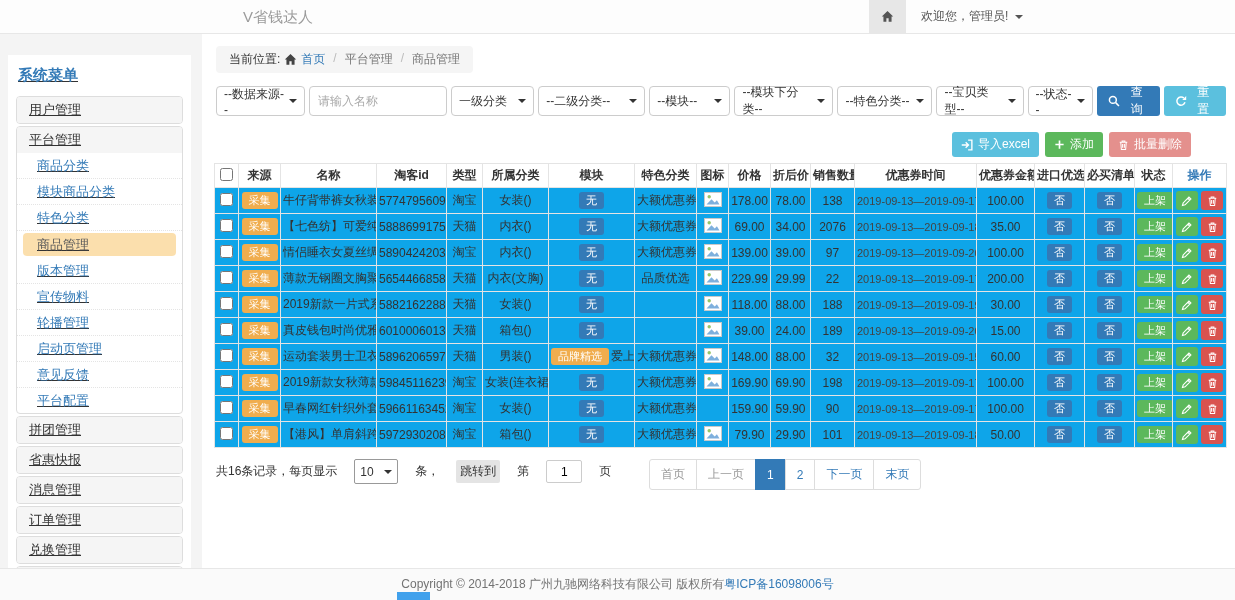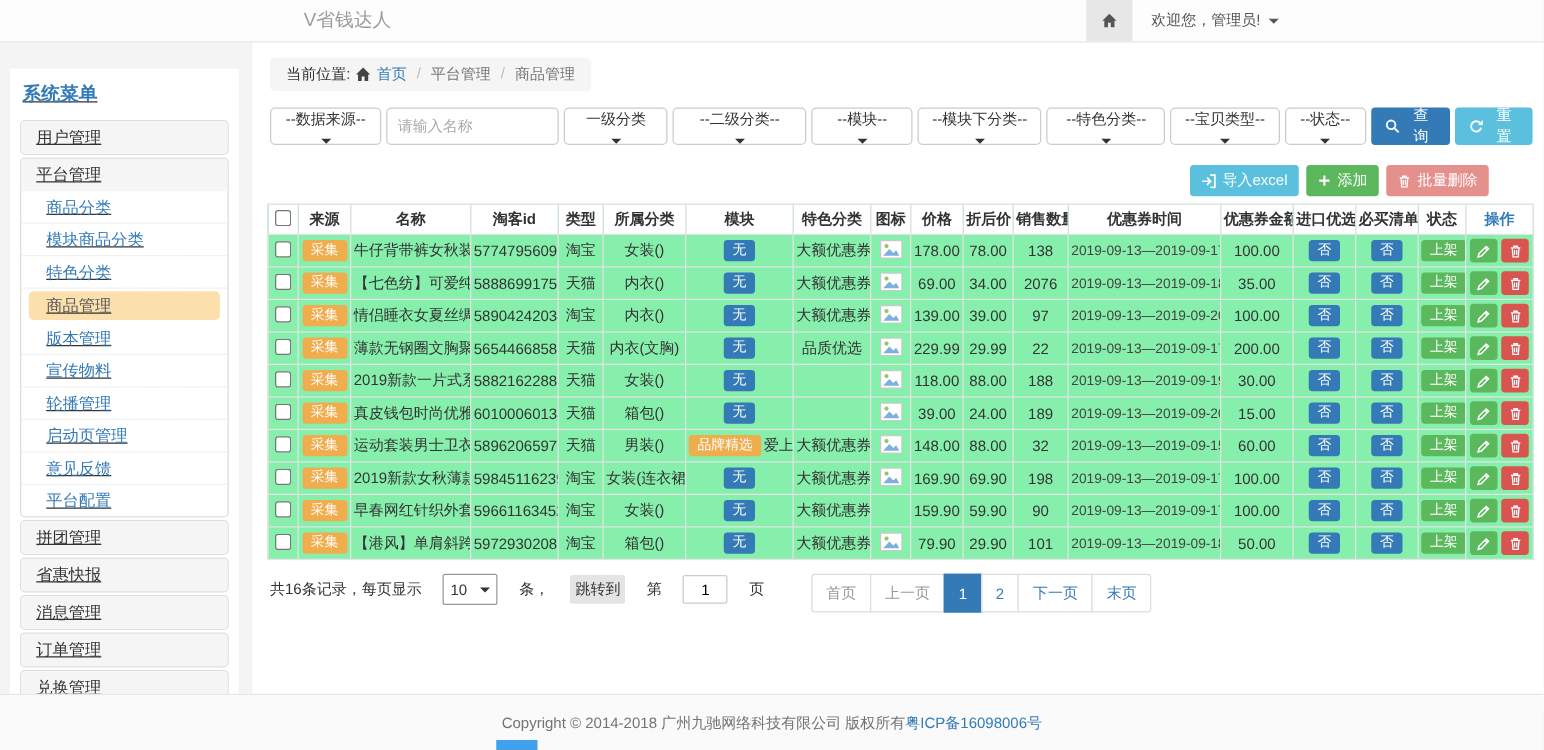--- a/index.html
+++ b/index.html
@@ -42,41 +42,41 @@
   .breadcrumb { display:inline-flex; align-items:flex-start; background:#f5f5f5; border-radius:4px;
                 padding:5px 13px; margin:6px 0 13px 2px; color:#333; gap:4px; }
   .breadcrumb .home-link { color:#337ab7; display:inline-flex; align-items:center; gap:4px; cursor:pointer; }
   .breadcrumb .bc-home-icon { color:#444; }
   .breadcrumb .sep { color:#bbb; padding:0 4px; }
   .breadcrumb .crumb { color:#777; }
 
   
   .filter-row { display:flex; align-items:center; gap:4px; margin-left:2px; margin-bottom:16px; }
   .fselect { height:30px; border:1px solid #ccc; border-radius:4px; background:#fff; cursor:pointer;
-             display:flex; align-items:center; justify-content:space-between; padding:0 7px; gap:5px;flex-direction:column; }
+             display:flex; align-items:center; justify-content:space-between; padding:0 7px; gap:5px; }
   .fselect .caret { border-top-color:#333; }
   .finput { height:30px; width:138px; border:1px solid #ccc; border-radius:4px; padding:0 8px;
             font-family:inherit; font-size:12px; color:#333; }
   .finput::placeholder { color:#aaa; }
 
   .btn { border:none; border-radius:3px; color:#fff; cursor:pointer; font-size:12px;
          font-family:inherit; display:inline-flex; align-items:center; gap:5px; justify-content:center; }
   .btn-primary { background:#337ab7; }
   .btn-info    { background:#5bc0de; }
   .btn-success { background:#5cb85c; }
   .btn-danger  { background:#d9534f; }
   .btn-danger-light { background:#e4908d; }
   .filter-row .btn { height:30px; padding:0 11px; }
 
   
   .toolbar { display:flex; justify-content:flex-end; gap:6px; margin:0 35px 6px 0; }
   .toolbar .btn { height:25px; padding:0 9px; }
 
   
-  table { width:1012px; border-collapse:collapse; table-layout:fixed; background:#86efac; }
+  table { width:1012px; border-collapse:collapse; table-layout:fixed; background:#0ea5e9; }
   th,td { border:1px solid #e4e4e4; text-align:center; padding:3px 2px; height:26px;
           white-space:nowrap; overflow:hidden; }
   th { font-weight:bold; color:#333; background:#fff; height:24px; }
   th.op-col { color:#337ab7; }
   td.time-cell { font-size:11px; color:#444; }
   .chip { display:inline-block; padding:2px 7px; border-radius:3px; color:#fff; font-size:11px; line-height:13px; }
   .chip-orange { background:#f0ad4e; }
   .chip-blue   { background:#337ab7; cursor:pointer; }
   .chip-green  { background:#5cb85c; cursor:pointer; }
   .module-cell { display:inline-flex; align-items:center; gap:2px; }
@@ -96,21 +96,21 @@
                 font-family:inherit; font-size:12px; }
   .pager-buttons { position:absolute; left:433px; top:0; display:flex; }
   .page-btn { border:1px solid #ddd; background:#fff; color:#337ab7; padding:6px 11px;
               margin-left:-1px; cursor:pointer; font-size:12px; }
   .page-btn:first-child { border-radius:3px 0 0 3px; margin-left:0; }
   .page-btn:last-child { border-radius:0 3px 3px 0; }
   .page-btn.disabled { color:#999; }
   .page-btn.active { background:#337ab7; border-color:#337ab7; color:#fff; }
 
   
-  .footer { position:absolute; left:0; bottom:0; width:1235px; height:45px; background:#fafafa;
+  .footer { position:absolute; left:0; bottom:0; width:1235px; height:32px; background:#fafafa;
             border-top:1px solid #e7e7e7; display:flex; align-items:center; justify-content:center;
             color:#737373; z-index:10; }
   .footer .icp { color:#337ab7; cursor:pointer; }
   .blue-blob { position:absolute; left:397px; top:592px; width:33px; height:8px; background:#41a1ec; z-index:11; }
 </style>
 </head>
 <body>
 
 <div class="topbar">
   <div class="topbar-title">V省钱达人</div>

